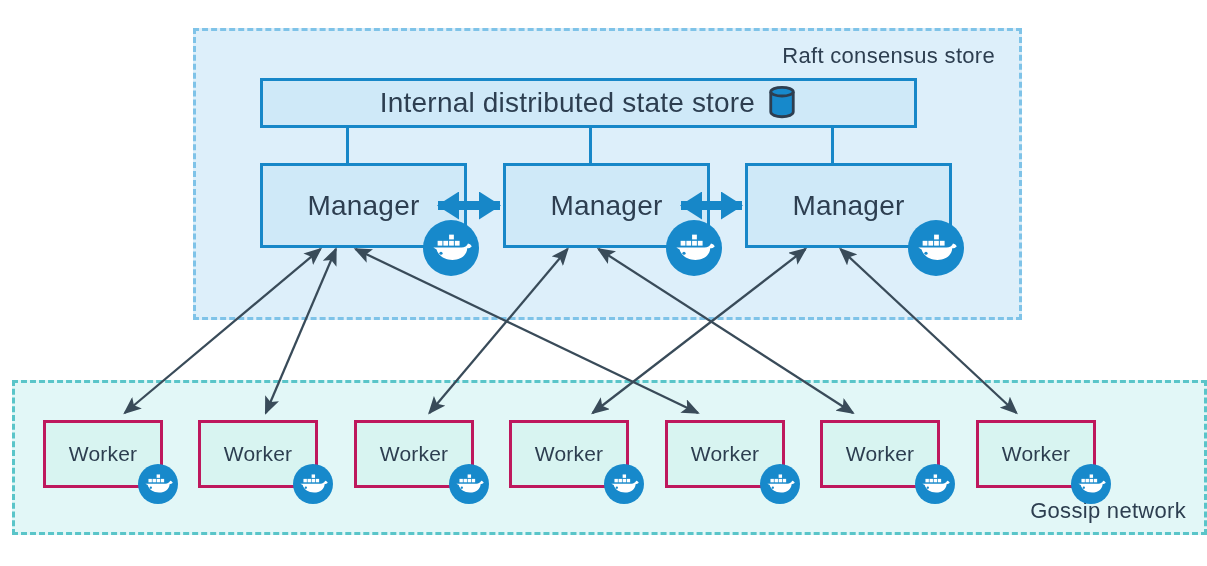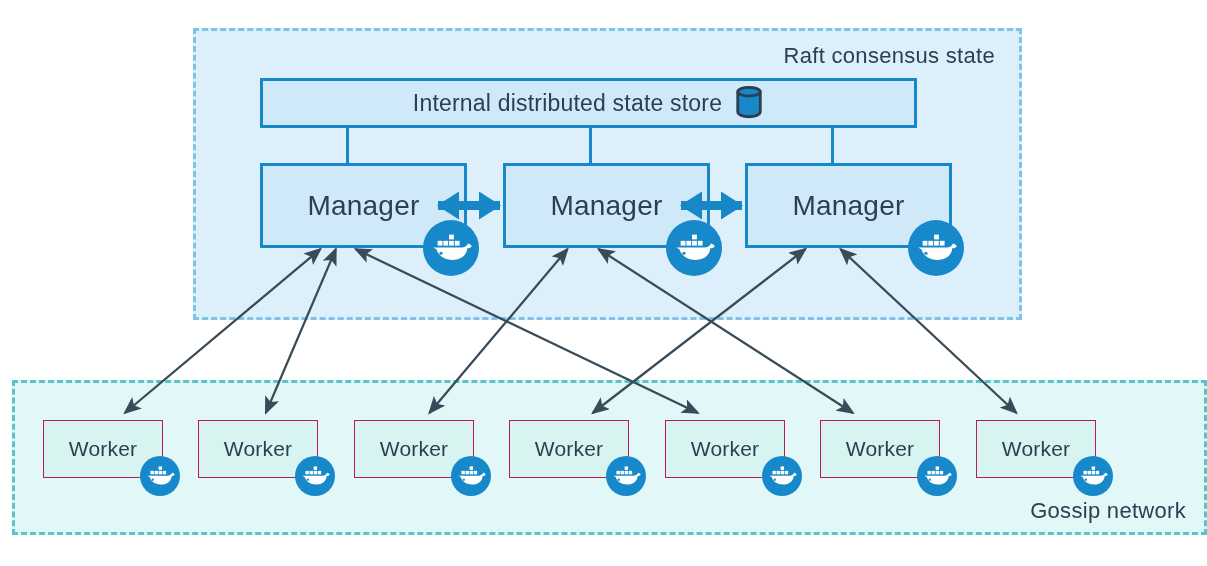--- a/index.html
+++ b/index.html
@@ -35,21 +35,21 @@
     width: 657px; height: 50px;
     background: #cfe9f8;
     border: 3px solid #1787c8;
     box-sizing: border-box;
     display: flex;
     align-items: center;
     justify-content: center;
     gap: 12px;
     z-index: 2;
   }
-  .store-label { font-size: 23px; letter-spacing: 0.2px; }
+  .store-label { font-size: 28px; letter-spacing: 0.2px; }
   .db-icon { display: block; margin-top: 2px; }
 
   .manager-box {
     position: absolute;
     top: 163px;
     width: 207px; height: 85px;
     background: #cfe9f8;
     border: 3px solid #1787c8;
     box-sizing: border-box;
     display: flex;
@@ -74,23 +74,23 @@
   .gossip-label {
     position: absolute;
     bottom: 8px; right: 18px;
     font-size: 22px;
     letter-spacing: 0.3px;
   }
 
   .worker-box {
     position: absolute;
     top: 420px;
-    width: 120px; height: 58px;
+    width: 120px; height: 68px;
     background: #d8f4f1;
-    border: 1px solid #be185d;
+    border: 3px solid #be185d;
     box-sizing: border-box;
     display: flex;
     align-items: center;
     justify-content: center;
     z-index: 2;
   }
   .worker-label { font-size: 21px; letter-spacing: 0.2px; }
 
   
   .badge {
@@ -115,21 +115,21 @@
   .store-link { stroke: #1787c8; stroke-width: 3; }
   .peer-link  { stroke: #1787c8; stroke-width: 9; }
   .mw-link    { stroke: #394b59; stroke-width: 2.25; }
 </style>
 </head>
 <body>
 
 <div class="stage">
 
   <div class="raft-box">
-    <div class="raft-label">Raft consensus state</div>
+    <div class="raft-label">Raft consensus store</div>
   </div>
 
   <div class="store-box">
     <span class="store-label">Internal distributed state store</span>
     <span class="db-icon">
       <svg width="30" height="34" viewBox="0 0 32 36">
         <path d="M4 7 v21.5 c0 3 5.4 5.2 12 5.2 s12 -2.2 12 -5.2 V7" fill="#1789cb" stroke="#2d3e50" stroke-width="3" stroke-linejoin="round"></path>
         <ellipse cx="16" cy="7" rx="12" ry="4.6" fill="#1789cb" stroke="#2d3e50" stroke-width="3"></ellipse>
       </svg>
     </span>

